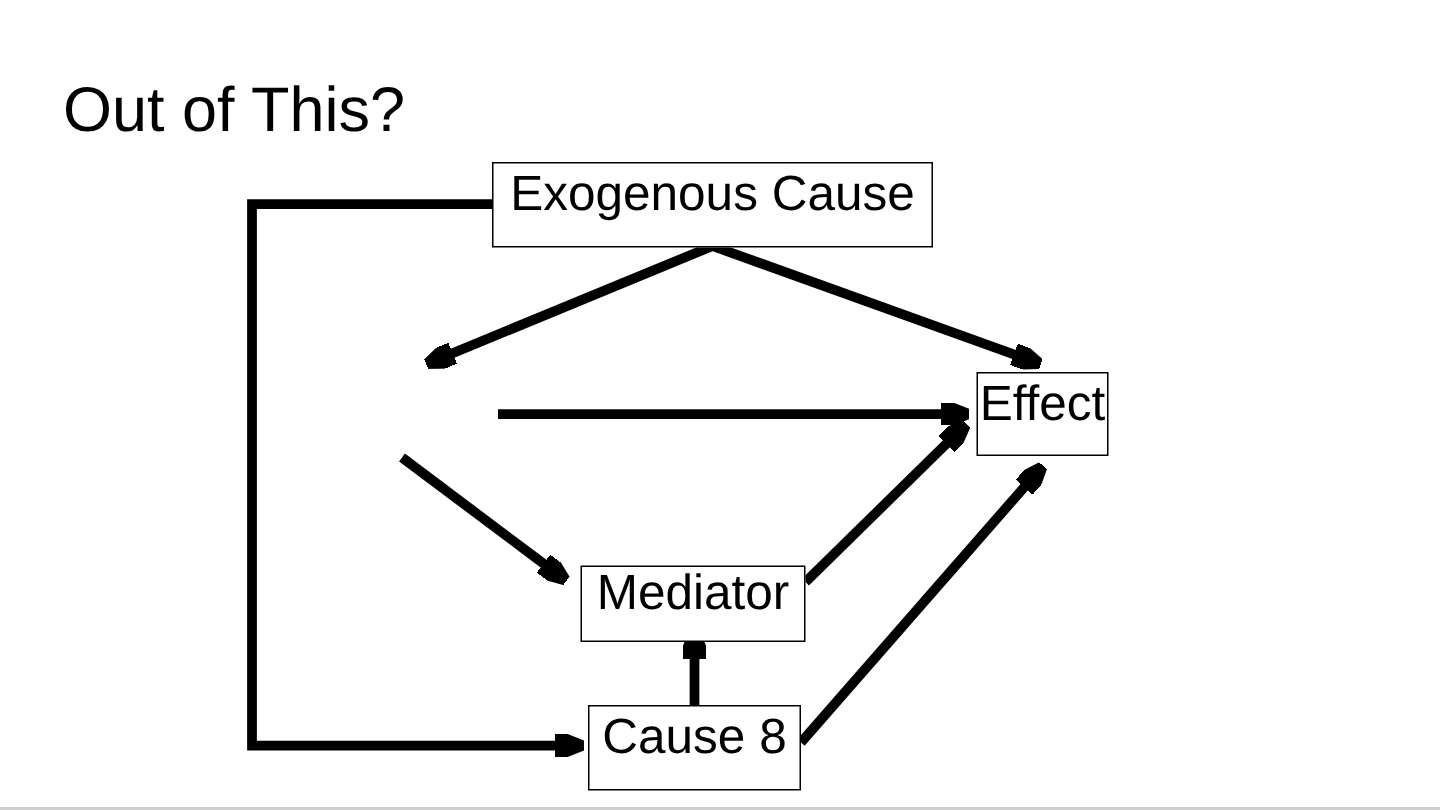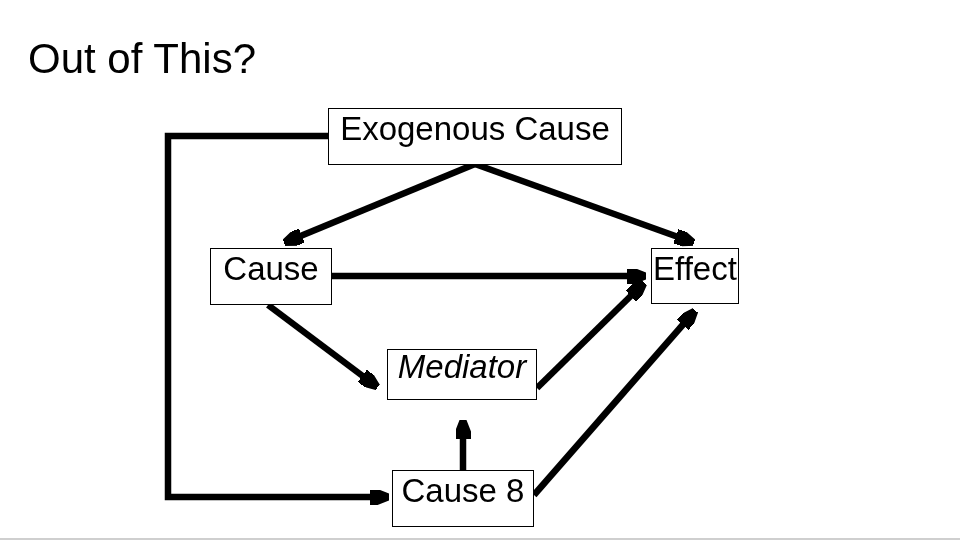--- a/index.html
+++ b/index.html
@@ -12,21 +12,21 @@
     width: 960px;
     height: 540px;
     background: #ffffff;
     overflow: hidden;
     font-family: "Liberation Sans", sans-serif;
   }
   .slide-title {
     position: absolute;
     left: 28px;
     top: 36px;
-    margin: 0;
+    margin: 14px;
     font-size: 42px;
     font-weight: 400;
     line-height: 1.1;
     color: #000000;
     white-space: nowrap;
   }
   .edges-layer {
     position: absolute;
     left: 0;
     top: 0;
@@ -50,21 +50,21 @@
     justify-content: center;
     font-size: 33px;
     line-height: 1;
     color: #000000;
     white-space: nowrap;
     padding-bottom: 16px;
   }
   .node-exogenous-cause { left: 328px; top: 108px; width: 294px; height: 57px; }
   .node-cause           { left: 210px; top: 248px; width: 122px; height: 57px; }
   .node-effect          { left: 651px; top: 248px; width: 88px; height: 56px; }
-  .node-mediator        { left: 387px; top: 349px; width: 150px; height: 51px; font-style: italic; }
+  .node-mediator        { left: 387px; top: 377px; width: 150px; height: 51px; }
   .node-cause-2         { left: 392px; top: 470px; width: 142px; height: 57px; }
   .slide-bottom-edge {
     position: absolute;
     left: 0;
     bottom: 0;
     width: 960px;
     height: 2px;
     background: #cfcfcf;
   }
 </style>
@@ -87,21 +87,20 @@
     <path d="M475,164 L692,242" marker-end="url(#arrowhead)"></path>
     <path d="M332,276 L644,276" marker-end="url(#arrowhead)"></path>
     <path d="M268,305 L376,386" marker-end="url(#arrowhead)"></path>
     <path d="M537,388 L643,284" marker-end="url(#arrowhead)"></path>
     <path d="M534,495 L694,312" marker-end="url(#arrowhead)"></path>
     <path d="M463,470 L463,422" marker-end="url(#arrowhead)"></path>
   </svg>
 
   <div class="node node-exogenous-cause">Exogenous Cause</div>
 
-  <div class="node node-cause">Cause</div>
 
   <div class="node node-effect">Effect</div>
 
   <div class="node node-mediator">Mediator</div>
 
   <div class="node node-cause-2">Cause 8</div>
 
   <div class="slide-bottom-edge"></div>
 
 </div>

